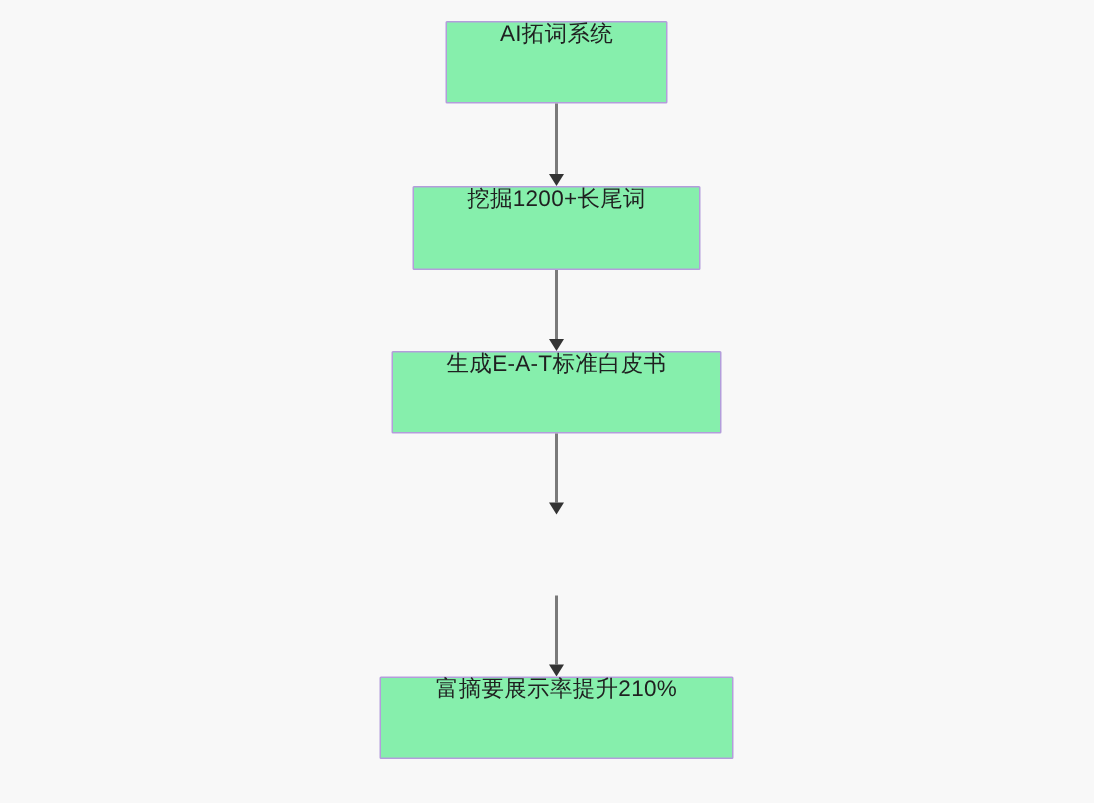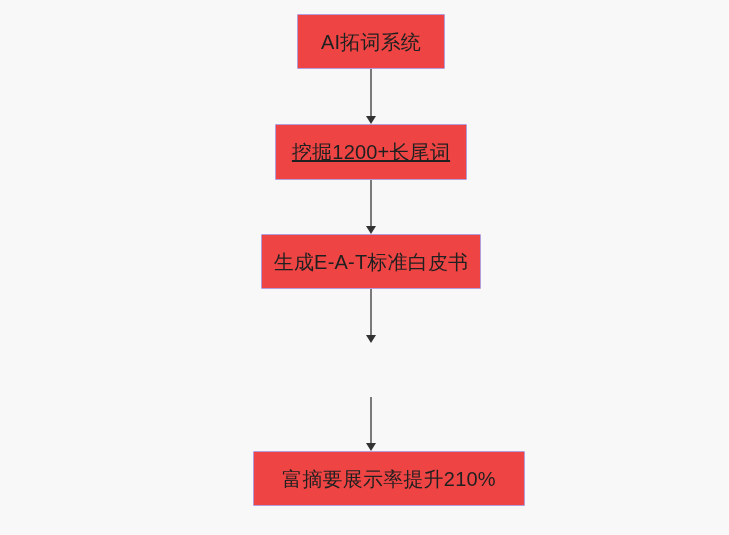--- a/index.html
+++ b/index.html
@@ -16,28 +16,27 @@
 
   #flow-canvas {
     position: relative;
     width: 729px;
     height: 535px;
   }
 
   .flow-node {
     position: absolute;
     box-sizing: border-box;
-    background: #ef4444;
+    background: #86efac;
     border: 1.6px solid #b39ddb;
     border-radius: 1px;
     display: flex;
-    align-items: center;
     justify-content: center;
     color: #1f2020;
-    font-size: 20px;
+    font-size: 15px;
     line-height: 1;
     letter-spacing: 0.2px;
     white-space: nowrap;
   }
 
   .node-label {
     display: block;
     text-align: center;
   }
 
@@ -61,35 +60,35 @@
 
 <div id="flow-canvas">
 
   <div class="flow-node" style="left:297px; top:14px; width:148px; height:55px;">
     <span class="node-label">AI拓词系统</span>
   </div>
 
   <div class="flow-edge" style="left:370px; top:69px; height:47px;"></div>
   <div class="flow-arrowhead" style="left:365.5px; top:116px;"></div>
 
-  <div class="flow-node" style="left:275px; top:124px; width:192px; height:56px;text-decoration:underline;">
+  <div class="flow-node" style="left:275px; top:124px; width:192px; height:56px;">
     <span class="node-label">挖掘1200+长尾词</span>
   </div>
 
   <div class="flow-edge" style="left:370px; top:180px; height:46px;"></div>
   <div class="flow-arrowhead" style="left:365.5px; top:226px;"></div>
 
   <div class="flow-node" style="left:261px; top:234px; width:220px; height:55px;">
     <span class="node-label">生成E-A-T标准白皮书</span>
   </div>
 
   <div class="flow-edge" style="left:370px; top:289px; height:46px;"></div>
   <div class="flow-arrowhead" style="left:365.5px; top:335px;"></div>
 
 
   <div class="flow-edge" style="left:370px; top:397px; height:46px;"></div>
   <div class="flow-arrowhead" style="left:365.5px; top:443px;"></div>
 
-  <div class="flow-node" style="left:253px; top:451px; width:272px; height:55px;">
+  <div class="flow-node" style="left:253px; top:451px; width:236px; height:55px;">
     <span class="node-label">富摘要展示率提升210%</span>
   </div>
 
 </div>
 
 </body></html>

